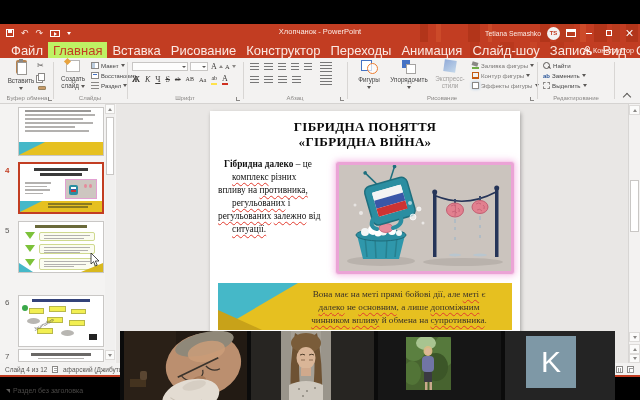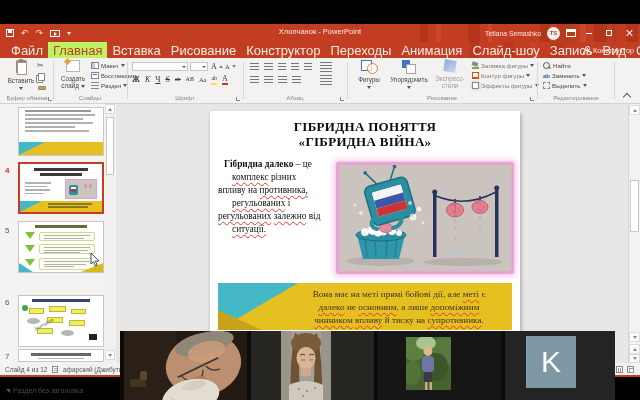--- a/index.html
+++ b/index.html
@@ -524,21 +524,21 @@
         <ellipse cx="141" cy="90" rx="7" ry="1.5" fill="#b9c6cf"></ellipse>
       </svg>
     </div>
 
     <div class="ybox">
       <div class="t1"></div>
       <div class="t2"></div>
       <div class="txt">
         <div><span>Вона має на меті прямі бойові дії, але </span><span class="sp">меті</span><span> є</span></div>
         <div><span class="sp">далеко</span><span> не </span><span class="sp">основним</span><span>, а лише </span><span class="sp">допоміжним</span></div>
-        <div><span class="sp">чинником</span><span> </span><span class="sp">впливу</span><span> й тиску на </span><span class="sp">супротивника</span><span>.</span></div>
+        <div><span class="sp">чинником</span><span> </span><span class="sp">впливу</span><span> й обмена на </span><span class="sp">супротивника</span><span>.</span></div>
       </div>
     </div>
   </div>
 
   <div class="ab vscroll">
     <div class="sbtn" style="top:1px;left:0;width:11px">
         <span class="tri-up-s"></span>
       </div>
     <div class="sthumb" style="left:1px;top:76px;height:52px;width:9px"></div>
     <div class="sbtn" style="top:228px;left:0;width:11px">

